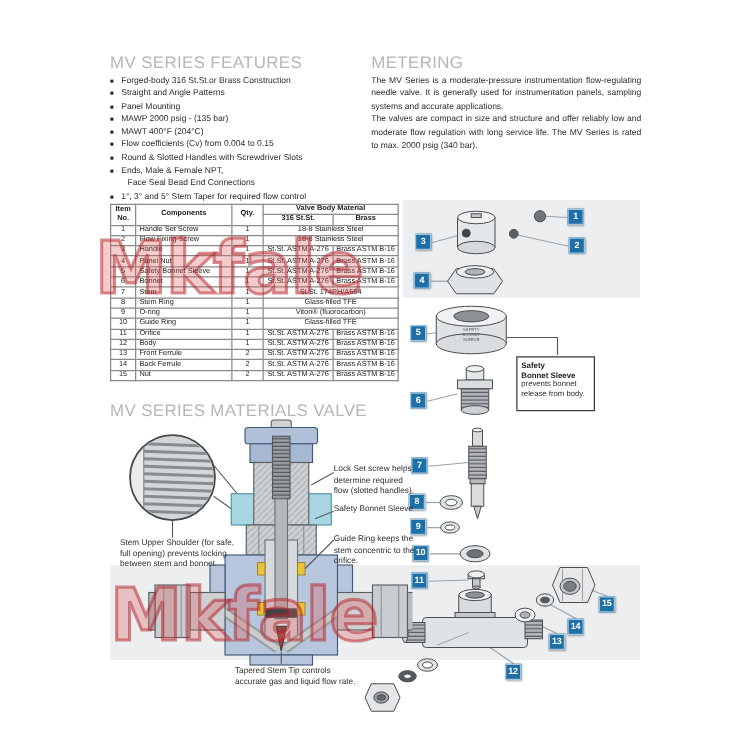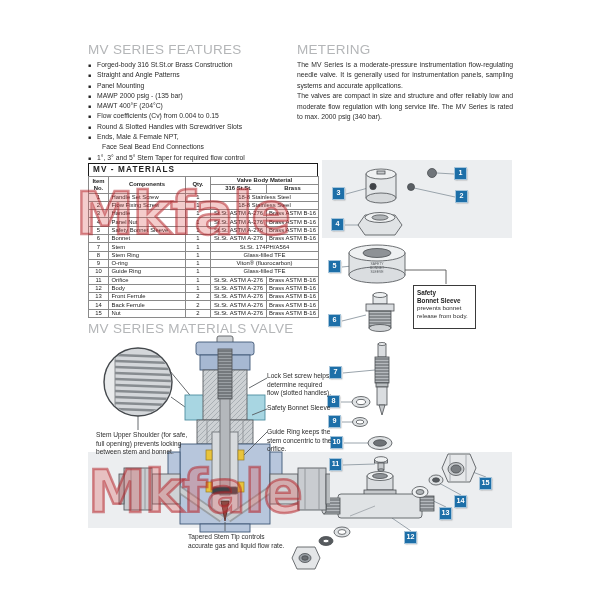--- a/index.html
+++ b/index.html
@@ -90,21 +90,20 @@
     <li class="bullet">1°, 3° and 5° Stem Taper for required flow control</li>
     <li class="bullet">Stem with Stopper Shoulder - long lifetime</li>
   </ul>
 
   <div class="general">
     <p>The MV Series is a moderate-pressure instrumentation flow-regulating needle valve. It is generally used for instrumentation panels, sampling systems and accurate applications.</p>
     <p>The valves are compact in size and structure and offer reliably low and moderate flow regulation with long service life. The MV Series is rated to max. 2000 psig (340 bar).</p>
   </div>
 
   <div class="materials">
-    <div class="mat-title">MV - MATERIALS</div>
     <table>
       <colgroup>
           <col class="c-no">
           <col class="c-comp">
           <col class="c-qty">
           <col class="c-st">
           <col class="c-br">
         </colgroup>
       <tbody>
           <tr>

